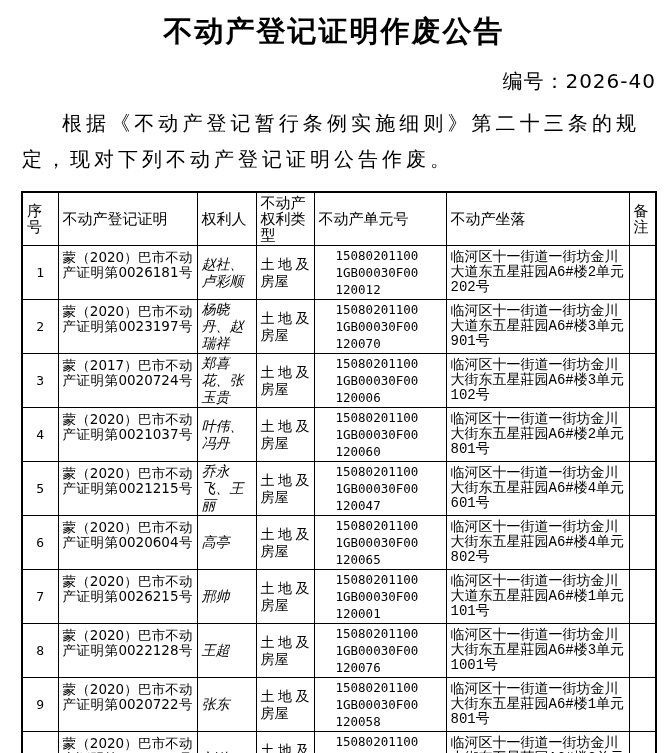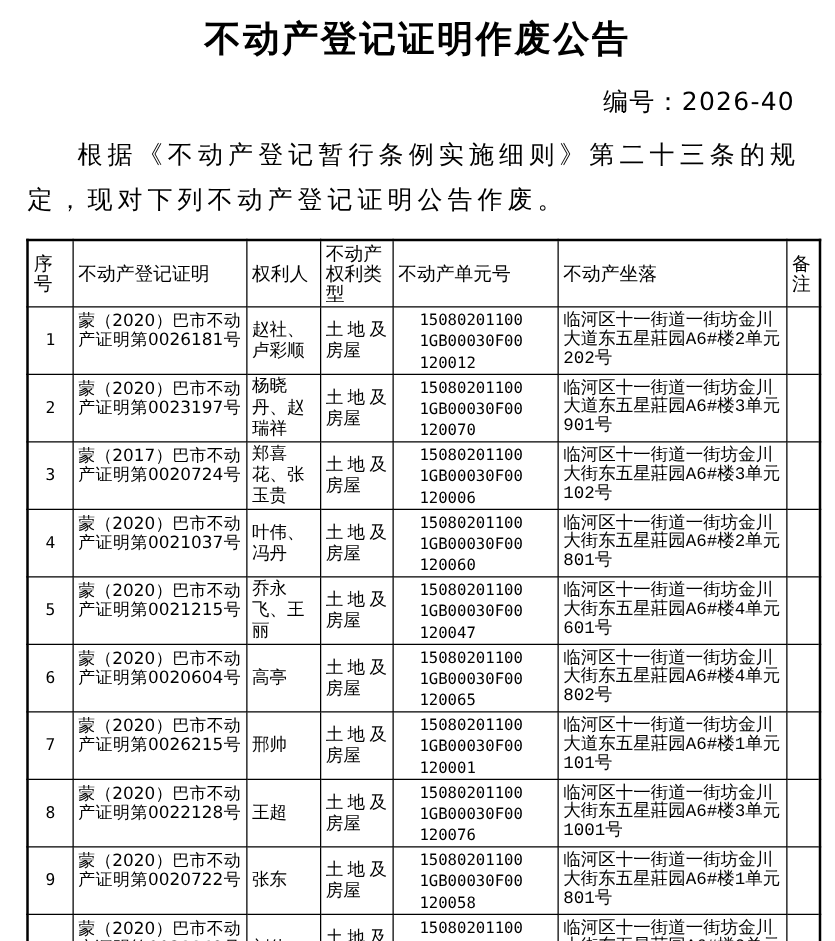--- a/index.html
+++ b/index.html
@@ -16,21 +16,21 @@
   .doc-title {
     text-align: center;
     font-size: 29px;
     font-weight: 700;
     letter-spacing: 2px;
     padding-top: 12px;
     font-family: "DejaVu Sans", sans-serif;
   }
   .doc-number {
     text-align: right;
-    padding-right: 32px;
+    padding-right: 12px;
     margin-top: 16px;
     font-size: 20px;
     letter-spacing: 1px;
   }
   .doc-intro {
     margin: 10px 28px 0 22px;
     font-size: 20px;
     line-height: 36px;
     letter-spacing: 4px;
     text-indent: 2em;
@@ -66,21 +66,21 @@
 
   th.h-no, th.h-remark { text-align: center; padding: 2px 8px; line-height: 17px; }
   td.c-no { text-align: center; font-family: "DejaVu Sans Mono", monospace; font-size: 13px; }
   td.c-cert {
     text-align: justify;
     text-justify: inter-character;
     font-size: 13.5px;
     line-height: 15px;
   }
   td.c-cert::after { content: ""; display: inline-block; width: 100%; }
-  td.c-holder { font-size: 14px; line-height: 17px; }
+  td.c-holder { font-size: 14px; line-height: 17px; font-style: italic; }
   td.c-type { text-align: justify; text-justify: inter-character; font-size: 14px; line-height: 17px; }
   td.c-unit {
     font-family: "DejaVu Sans Mono", monospace;
     font-size: 12.5px;
     line-height: 17px;
     word-break: break-all;
     padding: 1px 21px;
     letter-spacing: 0;
   }
   td.c-loc { font-size: 14px; line-height: 15px; font-family: Liberation Mono, monospace; }

